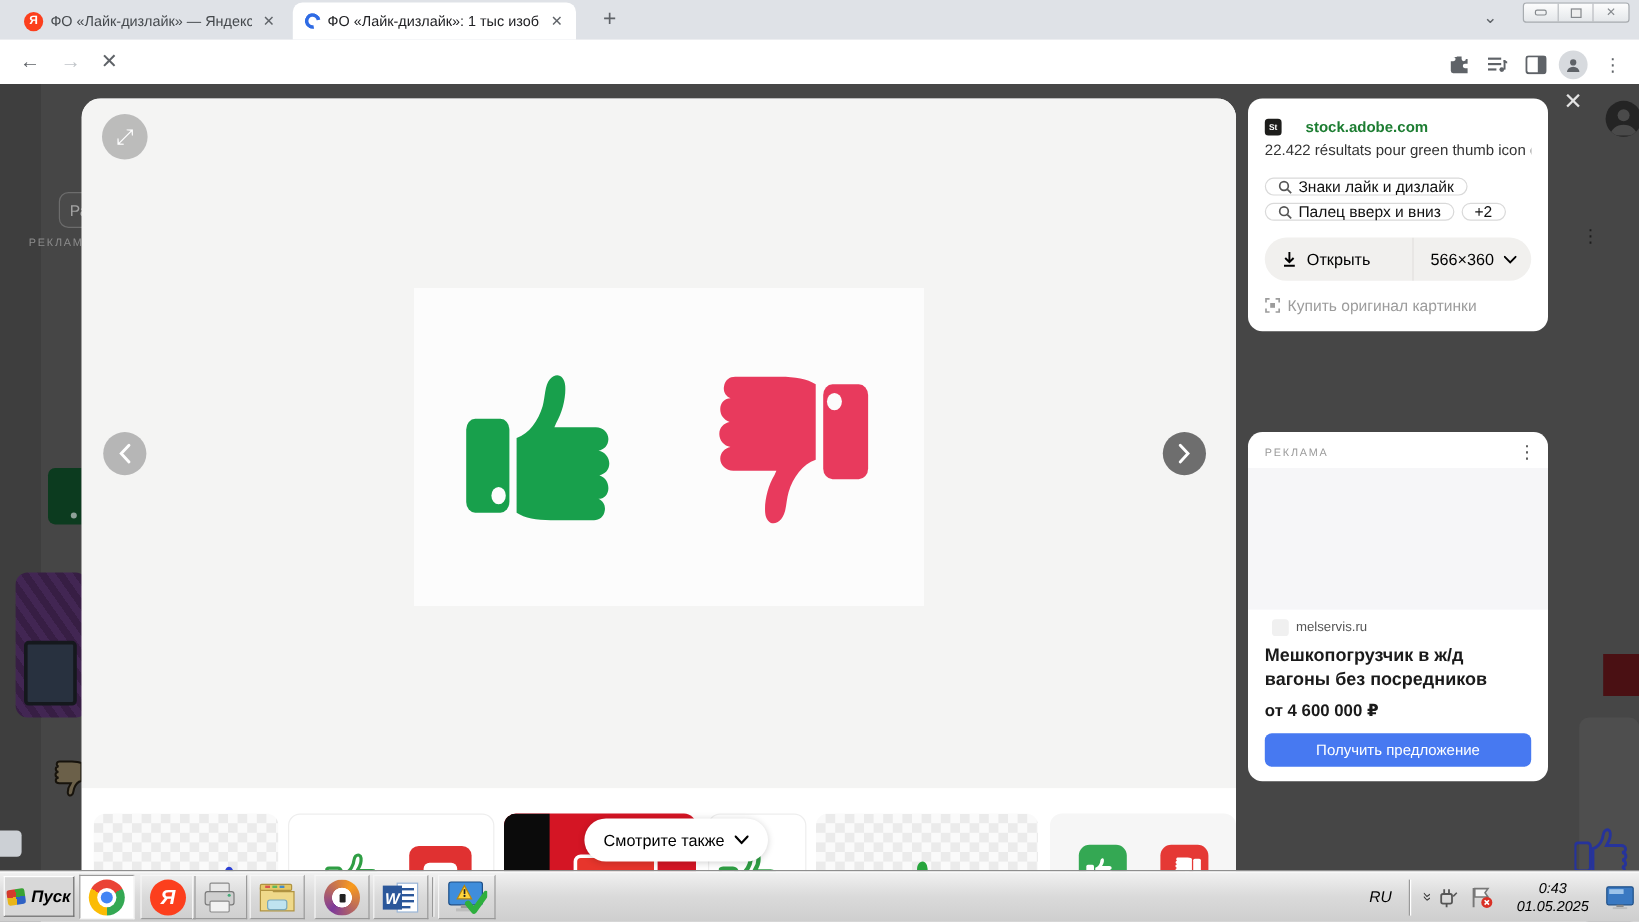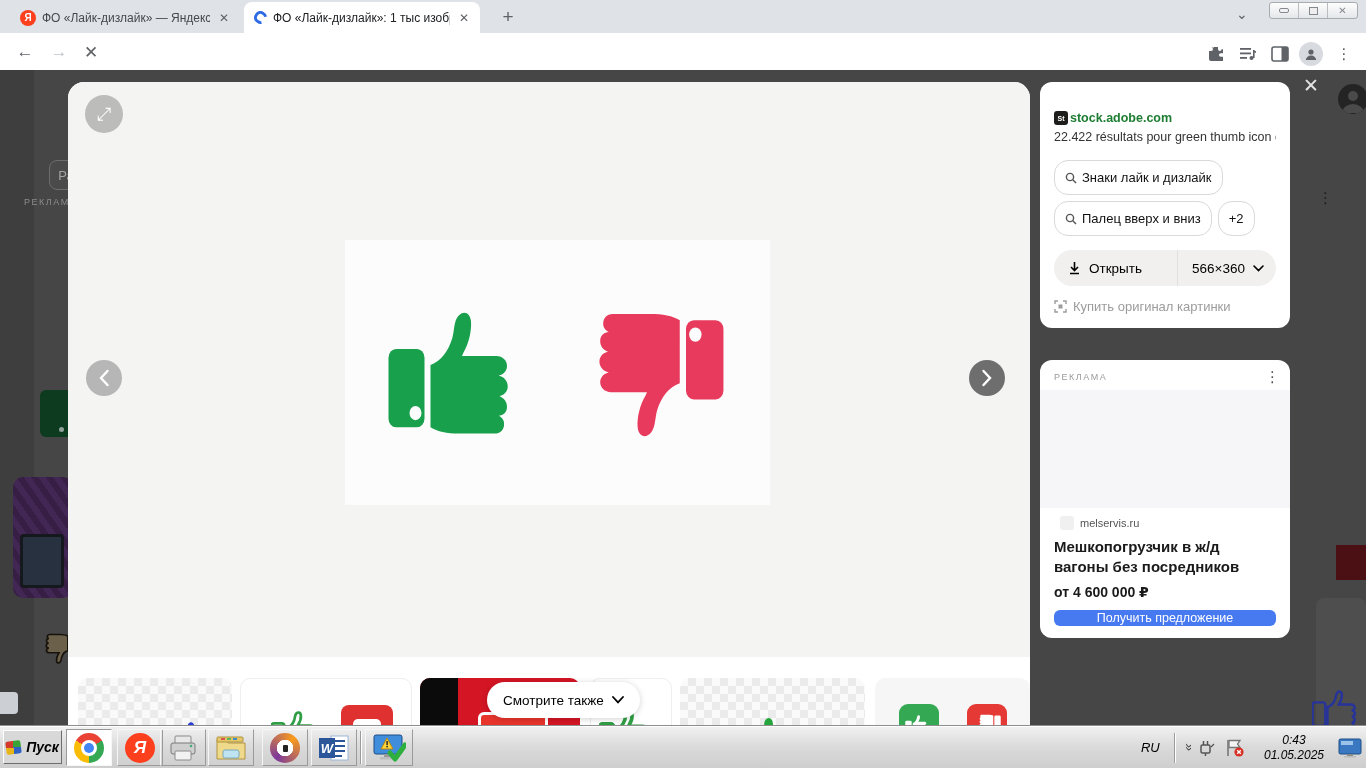--- a/index.html
+++ b/index.html
@@ -62,43 +62,43 @@
   .navcirc.next { left:901px; background:#6e6e6e; }
   .mainimg { position:absolute; left:277px; top:158px; width:425px; height:265px; background:#fcfcfc; }
   .related { position:absolute; left:0; top:575px; width:962px; height:99px; background:#fff; }
   .rthumb { position:absolute; top:21px; height:80px; border-radius:10px; overflow:hidden; }
   .checker { background:repeating-conic-gradient(#ebebeb 0% 25%, #fafafa 0% 50%) 0 0/16px 16px; }
   .seealso { position:absolute; left:419px; top:25px; height:36px; padding:0 16px; background:#fff; border-radius:18px; box-shadow:0 1px 6px rgba(0,0,0,.18); display:flex; align-items:center; gap:8px; font-size:13.5px; color:#000; z-index:5; }
 
   
   .panel { position:absolute; left:1040px; top:12px; width:250px; background:#fff; border-radius:12px; padding:13px 14px 14px; }
   .ptitle { font-size:15px; line-height:19px; color:#2227c4; }
-  .siterow { display:flex; align-items:flex-start; gap:2px; margin-top:16px; }
+  .siterow { display:flex; align-items:flex-start; gap:20px; margin-top:4px; }
   .sitefav { width:14px; height:14px; background:#1d1d1b; border-radius:3px; color:#fff; font-size:7px; font-weight:bold; display:flex; align-items:center; justify-content:center; }
   .sitedomain { font-size:12.5px; font-weight:bold; color:#1d7d32; }
   .pdesc { font-size:12.5px; color:#333; margin-top:5px; white-space:nowrap; overflow:hidden; }
   .chips { margin-top:16px; display:flex; flex-wrap:wrap; gap:6px; }
-  .chip { display:inline-flex; align-items:center; gap:5px; height:35px; padding:0 10px; border:1px solid #d9d9d9; border-radius:14px; font-size:13px; color:#111; background:#fff; }
+  .chip { display:inline-flex; align-items:center; gap:5px; height:15px; padding:0 10px; border:1px solid #d9d9d9; border-radius:14px; font-size:13px; color:#111; background:#fff; }
   .btnrow { margin-top:14px; display:flex; height:36px; background:#f1f0ee; border-radius:18px; overflow:hidden; }
   .btnrow .half { display:flex; align-items:center; gap:8px; font-size:13.5px; color:#000; padding:0 14px; }
   .btnrow .half.right { margin-left:auto; border-left:1px solid #e1e0de; padding-right:12px; }
   .btnrow2 { margin-top:8px; display:flex; gap:8px; }
   .pill { flex:1; height:36px; background:#f1f0ee; border-radius:18px; display:flex; align-items:center; justify-content:center; gap:7px; font-size:13.5px; color:#000; }
   .buyrow { margin-top:13px; display:flex; align-items:center; gap:6px; font-size:13px; color:#9c9c9c; }
 
   
   .adcard { position:absolute; left:1040px; top:290px; width:250px; background:#fff; border-radius:12px; overflow:hidden; padding-bottom:12px; }
   .adhead { display:flex; justify-content:space-between; align-items:center; padding:8px 10px 4px 14px; }
   .adlabel { font-size:9px; letter-spacing:1.5px; color:#9a9a9a; }
   .adimg { width:250px; height:118px; background:#f6f6f8; }
   .addomain { display:flex; align-items:center; gap:6px; padding:8px 14px 0 20px; font-size:11px; color:#555; }
   .adfav { width:14px; height:14px; background:#f0f0f0; border-radius:3px; }
   .adtitle { padding:7px 14px 0; font-size:15px; line-height:20px; font-weight:bold; color:#1a1a1a; }
   .adprice { padding:7px 14px 0; font-size:14px; font-weight:bold; color:#1a1a1a; }
-  .adbtn { margin:10px 14px 0; height:16px; border-radius:6px; background:#4779f1; color:#fff; font-size:12.5px; display:flex; align-items:center; justify-content:center; }
+  .adbtn { margin:10px 14px 0; height:28px; border-radius:6px; background:#4779f1; color:#fff; font-size:12.5px; display:flex; align-items:center; justify-content:center; }
 
   
   .taskbar { position:absolute; left:0; top:725px; width:1366px; height:43px; background:linear-gradient(#f2f2f2,#dadada 50%,#cecece); border-top:1px solid #8e8e8e; box-shadow:inset 0 1px 0 #fff; z-index:90;font-style:italic; }
   .startbtn { position:absolute; left:3px; top:4px; width:59px; height:34px; background:#d8d8d8; border:1px solid; border-color:#fff #6d6d6d #6d6d6d #fff; display:flex; align-items:center; justify-content:center; gap:5px; font-size:14px; font-weight:bold; color:#000; }
   .winflag { width:15px; height:13px; transform:rotate(-8deg); background:conic-gradient(from 0deg at 50% 50%, #3aa335 0 25%, #2f62c4 0 50%, #e8b519 0 75%, #d33b2c 0 100%); border-radius:2px; }
   .ql { position:absolute; top:3px; width:46px; height:37px; border:1px solid; border-color:#f6f6f6 #9a9a9a #9a9a9a #f6f6f6; display:flex; align-items:center; justify-content:center; background:transparent; }
   .ql.pressed { background:#fff; border-color:#9a9a9a #f6f6f6 #f6f6f6 #9a9a9a; }
   .chrome-logo { width:30px; height:30px; border-radius:50%; background:conic-gradient(from -60deg,#ea4335 0 120deg,#34a853 0 240deg,#fbbc05 0 360deg); position:relative; }
   .chrome-logo::before { content:""; position:absolute; left:7px; top:7px; width:16px; height:16px; border-radius:50%; background:#fff; }
   .chrome-logo::after { content:""; position:absolute; left:10px; top:10px; width:10px; height:10px; border-radius:50%; background:#4285f4; }

